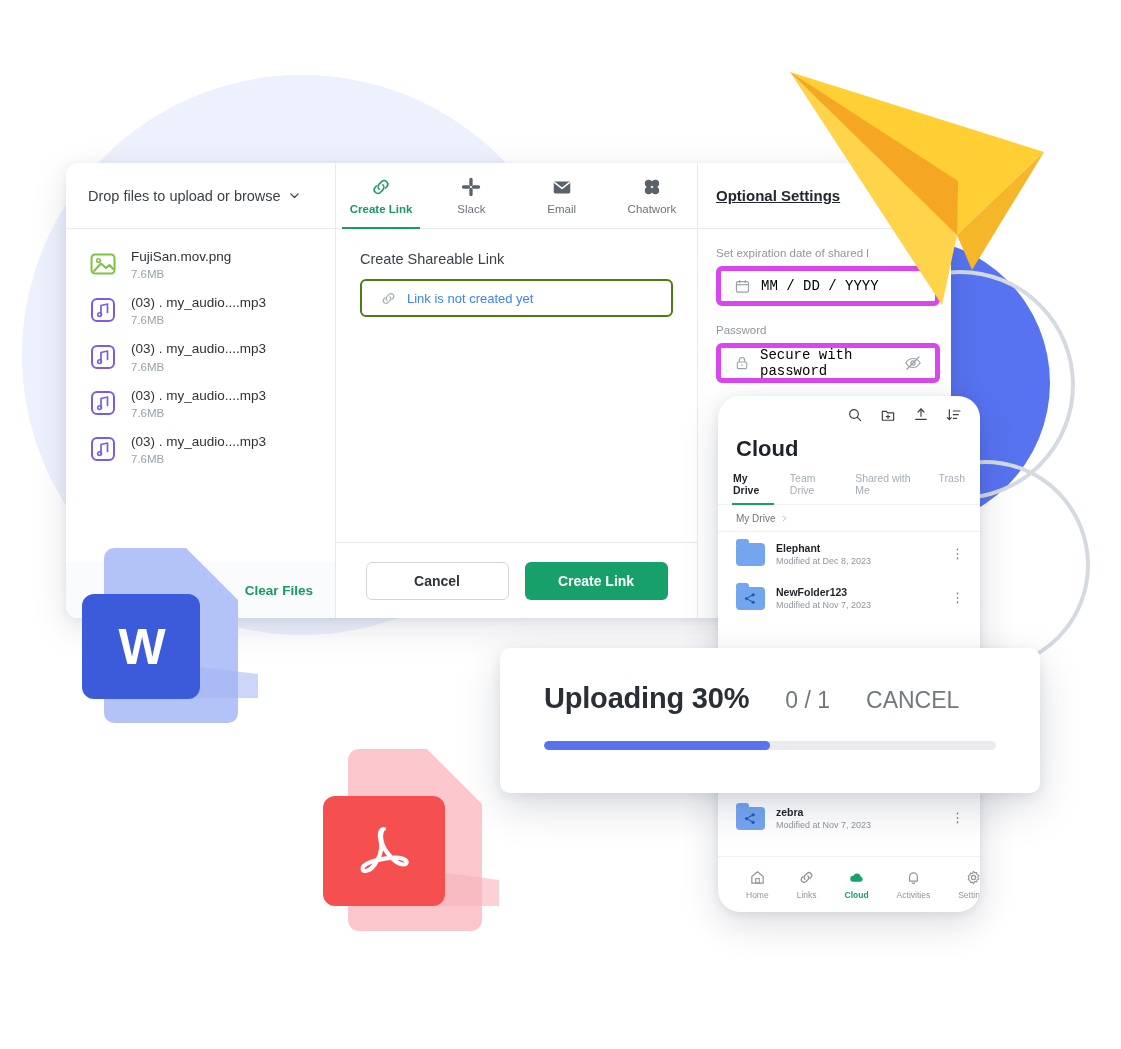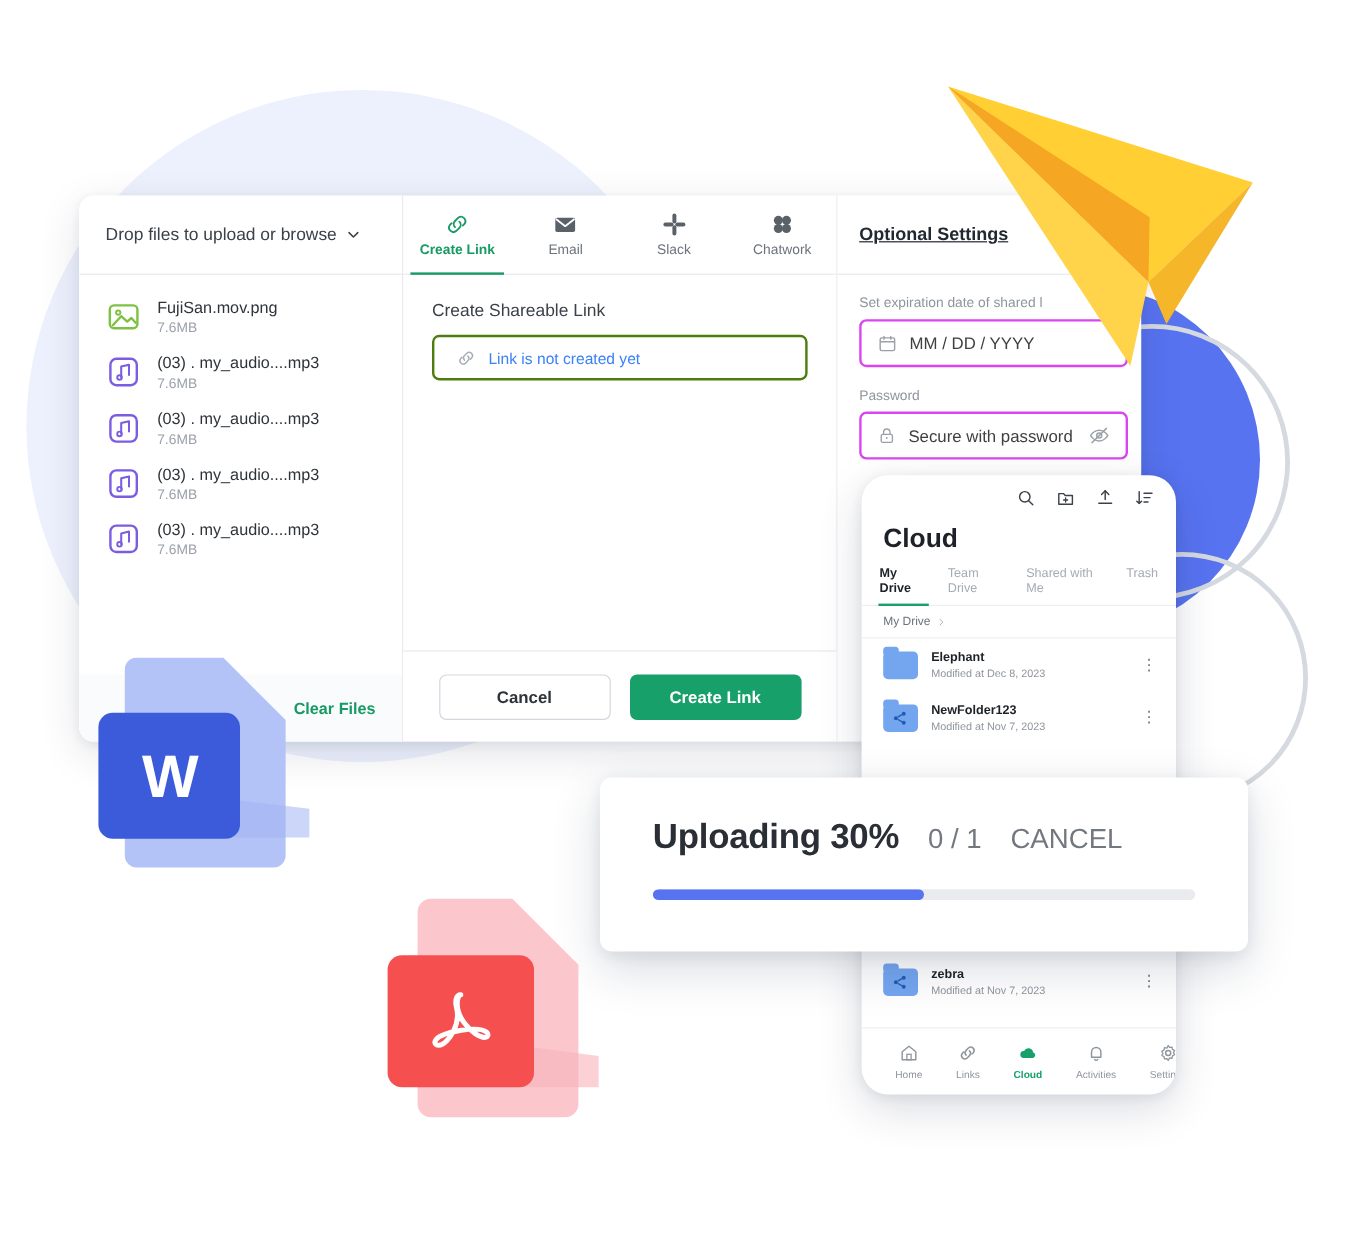--- a/index.html
+++ b/index.html
@@ -126,23 +126,23 @@
   
   .pane-opt { flex: 1; background: #fff; }
   .opt-header {
     height: 66px; display: flex; align-items: center; padding: 0 18px;
     border-bottom: 1px solid #E8EAEE;
     font-size: 15px; font-weight: bold; color: #222831; text-decoration: underline;
   }
   .opt-body { padding: 18px 11px 0 18px; }
   .opt-label { font-size: 11.5px; color: #8F959D; margin-bottom: 7px; white-space: nowrap; }
   .opt-field {
-    height: 40px; border: 2px solid #d946ef; border-radius: 6px;
+    height: 40px; border: 5px solid #d946ef; border-radius: 6px;
     display: flex; align-items: center; gap: 10px; padding: 0 13px;
-    font-size: 14px; color: #404040; margin-bottom: 18px;
+    font-size: 14px; color: #000000; margin-bottom: 18px; font-family: Liberation Mono, monospace;
   }
   .opt-field .grow { flex: 1; }
 
   
   .phone {
     position: absolute; left: 718px; top: 396px;
     width: 262px; height: 516px;
     background: #fff; border-radius: 22px;
     box-shadow: 0 12px 36px rgba(30,40,70,.16), 0 2px 10px rgba(30,40,70,.08);
     overflow: hidden; display: flex; flex-direction: column;
@@ -191,21 +191,21 @@
   .ph-nav-item.active { color: #17A06A; font-weight: bold; }
 
   
   .upload-card {
     position: absolute; left: 500px; top: 648px;
     width: 540px; height: 145px;
     background: #fff; border-radius: 10px;
     box-shadow: 0 14px 40px rgba(30,40,70,.17), 0 3px 12px rgba(30,40,70,.08);
     padding: 34px 44px 0 44px;
   }
-  .up-head { display: flex; align-items: baseline; gap: 24px; text-align: center; }
+  .up-head { display: flex; align-items: baseline; gap: 36px; text-align: center; }
   .up-title { font-size: 29px; font-weight: bold; color: #2A2F36; letter-spacing: -.2px; }
   .up-count { font-size: 23px; color: #72787F; }
   .up-cancel { font-size: 23px; color: #72787F; cursor: pointer; }
   .up-track {
     margin-top: 26px; height: 9px; border-radius: 5px; background: #E9EBEF; overflow: hidden;
   }
   .up-fill { height: 100%; border-radius: 5px; background: #5773F0; }
 
   
   .doc-ill { position: absolute; }
@@ -314,37 +314,37 @@
           <span class="tab-ico">
             <svg width="22" height="22" viewBox="0 0 24 24">
               <path d="M10 14.5 a4 4 0 0 1 0-5.6 l3-3 a4 4 0 0 1 5.6 5.6 l-1.6 1.6" fill="none" stroke="#179A64" stroke-width="1.7" stroke-linecap="round"></path>
               <path d="M14 9.5 a4 4 0 0 1 0 5.6 l-3 3 a4 4 0 0 1-5.6-5.6 l1.6-1.6" fill="none" stroke="#179A64" stroke-width="1.7" stroke-linecap="round"></path>
             </svg>
           </span>
           <span class="tab-label">Create Link</span>
         </div>
         <div class="tab">
           <span class="tab-ico">
-            <svg width="22" height="22" viewBox="0 0 24 24">
-              <rect x="3" y="6" width="18" height="13" rx="1.6" fill="#5A6169"></rect>
-              <path d="M3.6 7 L12 13.6 L20.4 7" fill="none" stroke="#fff" stroke-width="1.7" stroke-linejoin="round"></path>
-            </svg>
-          </span>
-          <span class="tab-label">Email</span>
-        </div>
-        <div class="tab">
-          <span class="tab-ico">
             <svg width="22" height="22" viewBox="0 0 24 24" fill="#5A6169">
               <rect x="10.2" y="2" width="3.6" height="9.2" rx="1.8"></rect>
               <rect x="10.2" y="12.8" width="3.6" height="9.2" rx="1.8"></rect>
               <rect x="2" y="10.2" width="9.2" height="3.6" rx="1.8"></rect>
               <rect x="12.8" y="10.2" width="9.2" height="3.6" rx="1.8"></rect>
             </svg>
           </span>
           <span class="tab-label">Slack</span>
+        </div>
+        <div class="tab">
+          <span class="tab-ico">
+            <svg width="22" height="22" viewBox="0 0 24 24">
+              <rect x="3" y="6" width="18" height="13" rx="1.6" fill="#5A6169"></rect>
+              <path d="M3.6 7 L12 13.6 L20.4 7" fill="none" stroke="#fff" stroke-width="1.7" stroke-linejoin="round"></path>
+            </svg>
+          </span>
+          <span class="tab-label">Email</span>
         </div>
         <div class="tab">
           <span class="tab-ico">
             <svg width="22" height="22" viewBox="0 0 24 24" fill="#5A6169">
               <circle cx="8.3" cy="8.3" r="4.1"></circle>
                 <circle cx="15.7" cy="8.3" r="4.1"></circle>
               <circle cx="8.3" cy="15.7" r="4.1"></circle>
                 <circle cx="15.7" cy="15.7" r="4.1"></circle>
             </svg>
           </span>

